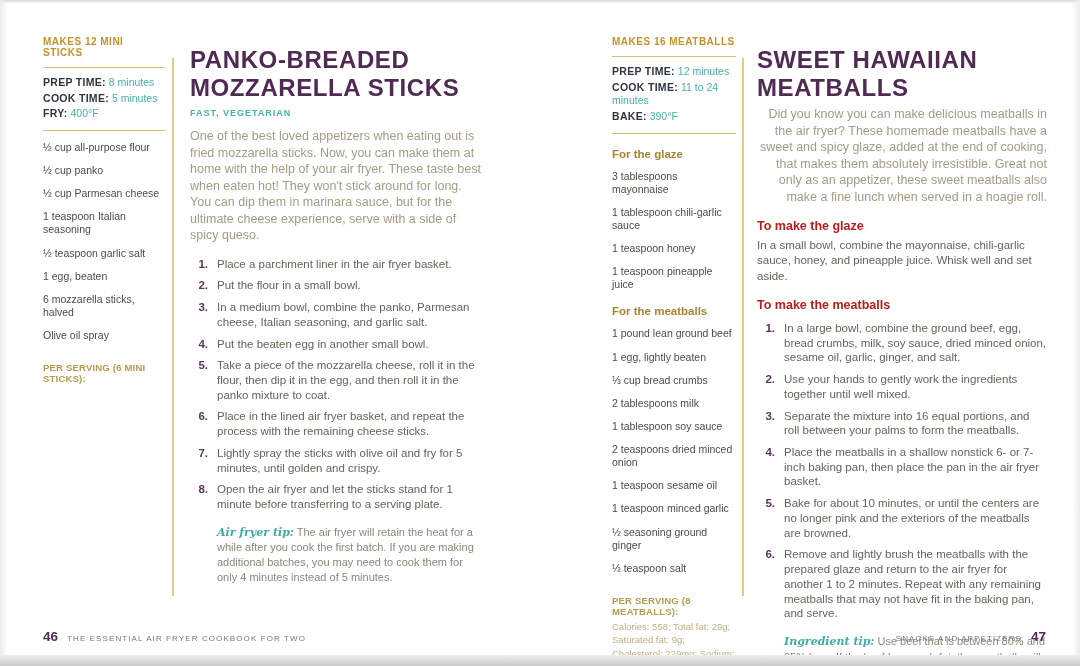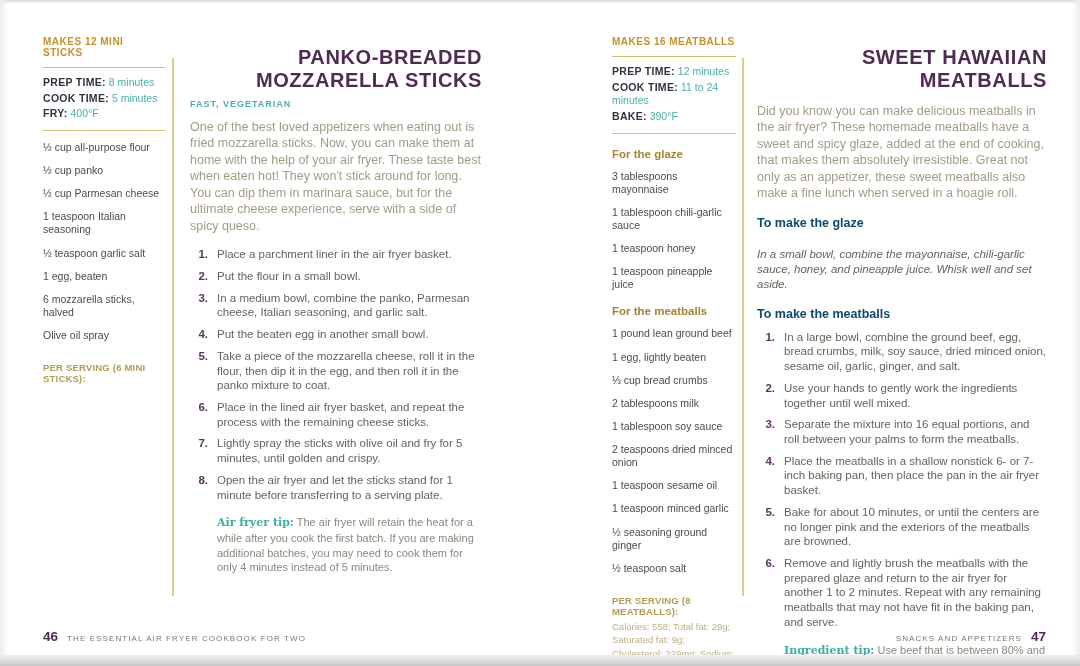--- a/index.html
+++ b/index.html
@@ -22,30 +22,30 @@
   .meta-row{font-size:10.5px;line-height:1.3;margin:2px 0;}
   .meta-label{color:#2e3440;font-weight:bold;letter-spacing:.3px;}
   .meta-value{color:#48b0a8;}
   .ing-item{font-size:10.5px;color:#4e4b44;margin:10px 0;line-height:1.25;}
   .for-heading{color:#a8842f;font-weight:bold;font-size:11.5px;margin:14px 0 2px 0;}
   .per-title{color:#b59c50;font-weight:bold;font-size:9.5px;letter-spacing:.2px;margin-top:20px;}
   .per-body{color:#c0ae82;font-size:9.5px;line-height:1.4;margin-top:3px;}
 
   
   .main{position:absolute;top:46px;}
-  .title{color:#4f2b54;font-weight:bold;font-size:20px;line-height:1.17;letter-spacing:.6px;text-align:right;}
+  .title{color:#4f2b54;font-weight:bold;font-size:24px;line-height:1.17;letter-spacing:.6px;}
   .tags{color:#48b0a8;font-size:9px;font-weight:bold;letter-spacing:1px;margin-top:6px;}
   .intro{color:#a39b85;font-size:12.5px;line-height:1.32;margin-top:10px;}
   .steps{margin-top:13px;display:flex;flex-direction:column;gap:7px;}
   .step{display:flex;font-size:11.5px;color:#67635a;line-height:1.28;}
   .step-num{color:#5c3360;font-weight:bold;flex:none;width:18px;text-align:right;margin-right:9px;}
   .tip{margin-top:13px;margin-left:27px;font-size:11px;color:#8d877b;line-height:1.33;}
-  .tip-lead{color:#3fada5;font-weight:bold;font-family:"DejaVu Serif",serif;}
-  .make-heading{color:#0c4a6e;font-weight:bold;font-size:12.5px;margin-top:14px;}
-  .make-para{color:#67635a;font-size:11.5px;line-height:1.33;margin-top:17px;font-style:italic;}
+  .tip-lead{color:#3fada5;font-weight:bold;font-style:italic;font-family:"DejaVu Serif",serif;}
+  .make-heading{color:#b91c1c;font-weight:bold;font-size:12.5px;margin-top:14px;}
+  .make-para{color:#67635a;font-size:11.5px;line-height:1.33;margin-top:5px;}
 
   
   .footer{position:absolute;bottom:22px;display:flex;align-items:baseline;}
   .pagenum{color:#4f2b54;font-weight:bold;font-size:13.5px;}
   .footer-label{color:#7b776f;font-size:8px;letter-spacing:1.1px;}
   #footer-left{left:43px;margin-top:27px;}
   #footer-left .footer-label{margin-left:9px;}
   #footer-right{right:34px;}
   #footer-right .footer-label{margin-right:9px;}
 </style>
@@ -188,21 +188,21 @@
         <div class="ing-item">½ teaspoon salt</div>
       </div>
     <div class="per-title">PER SERVING (8 MEATBALLS):</div>
     <div class="per-body">Calories: 558; Total fat: 29g; Saturated fat: 9g; Cholesterol: 229mg; Sodium: 1,587mg; Carbohydrates: 24g; Fiber: 1g; Protein: 51g</div>
   </div>
 
   <div class="vrule" style="left:742px;"></div>
 
   <div class="main" style="left:757px;width:290px;">
     <div class="title">SWEET HAWAIIAN MEATBALLS</div>
-    <div class="intro" style="margin-top:10px;">Did you know you can make delicious meatballs in the air fryer? These homemade meatballs have a sweet and spicy glaze, added at the end of cooking, that makes them absolutely irresistible. Great not only as an appetizer, these sweet meatballs also make a fine lunch when served in a hoagie roll.</div>
+    <div class="intro" style="margin-top:4px;text-align:right;">Did you know you can make delicious meatballs in the air fryer? These homemade meatballs have a sweet and spicy glaze, added at the end of cooking, that makes them absolutely irresistible. Great not only as an appetizer, these sweet meatballs also make a fine lunch when served in a hoagie roll.</div>
     <div class="make-heading">To make the glaze</div>
     <div class="make-para">In a small bowl, combine the mayonnaise, chili-garlic sauce, honey, and pineapple juice. Whisk well and set aside.</div>
     <div class="make-heading">To make the meatballs</div>
     <div class="steps" style="margin-top:9px;">
 
         <div class="step">
           <span class="step-num">1.</span>
           <span>In a large bowl, combine the ground beef, egg, bread crumbs, milk, soy sauce, dried minced onion, sesame oil, garlic, ginger, and salt.</span>
         </div>
 

